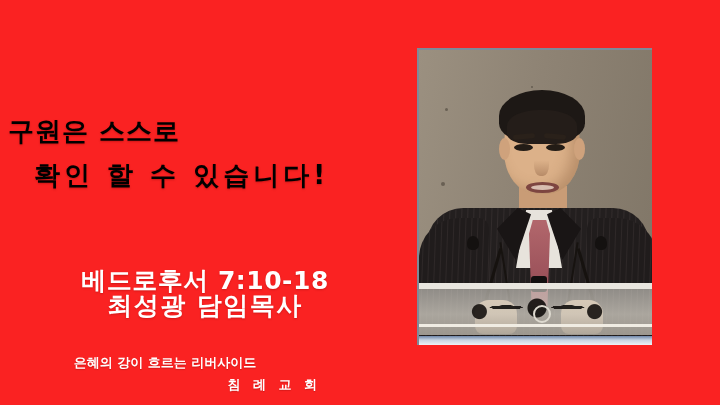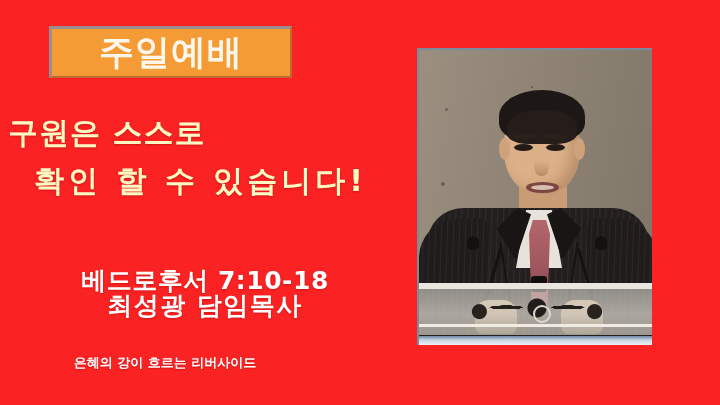--- a/index.html
+++ b/index.html
@@ -40,22 +40,22 @@
     white-space:nowrap;
   }
 
   
   .title-block {
     position:absolute;
     left:0; top:118px;
     width:420px;
   }
   .title-line {
-    color:#fef9c3;
-    font-size:30px;
+    color:#000000;
+    font-size:26px;
     font-weight:700;
     line-height:1.0;
     white-space:nowrap;
     text-shadow:0 1px 2px rgba(120,0,0,0.35);
   }
   .title-line-1 {
     padding-left:8px;
     letter-spacing:1px;
   }
   .title-line-2 {
@@ -351,36 +351,34 @@
     left:0; bottom:0;
     width:100%; height:9px;
     background:linear-gradient(180deg,#6f86a8 0%,#c8d4e2 45%,#eef2f6 100%);
   }
 </style>
 </head>
 <body>
 
 <div class="slide">
 
-  <div class="banner">
-    <span class="banner-text">주일예배</span>
-  </div>
 
   <div class="title-block">
     <div class="title-line title-line-1">구원은 스스로</div>
     <div class="title-line title-line-2">확인 할 수 있습니다!</div>
   </div>
 
   <div class="ref-block">
     <div class="ref-line ref-line-1">베드로후서 7:10-18</div>
     <div class="ref-line ref-line-2">최성광 담임목사</div>
   </div>
 
   <div class="church-block">
     <div class="church-line church-line-1">은혜의 강이 흐르는 리버사이드</div>
+    <div class="church-line church-line-2">침 례 교 회</div>
   </div>
 
   <div class="photo">
     <div class="photo-wall"></div>
     <div class="wall-speck s1"></div>
     <div class="wall-speck s2"></div>
     <div class="wall-speck s3"></div>
 
     <div class="neck"></div>
     <div class="head"></div>

